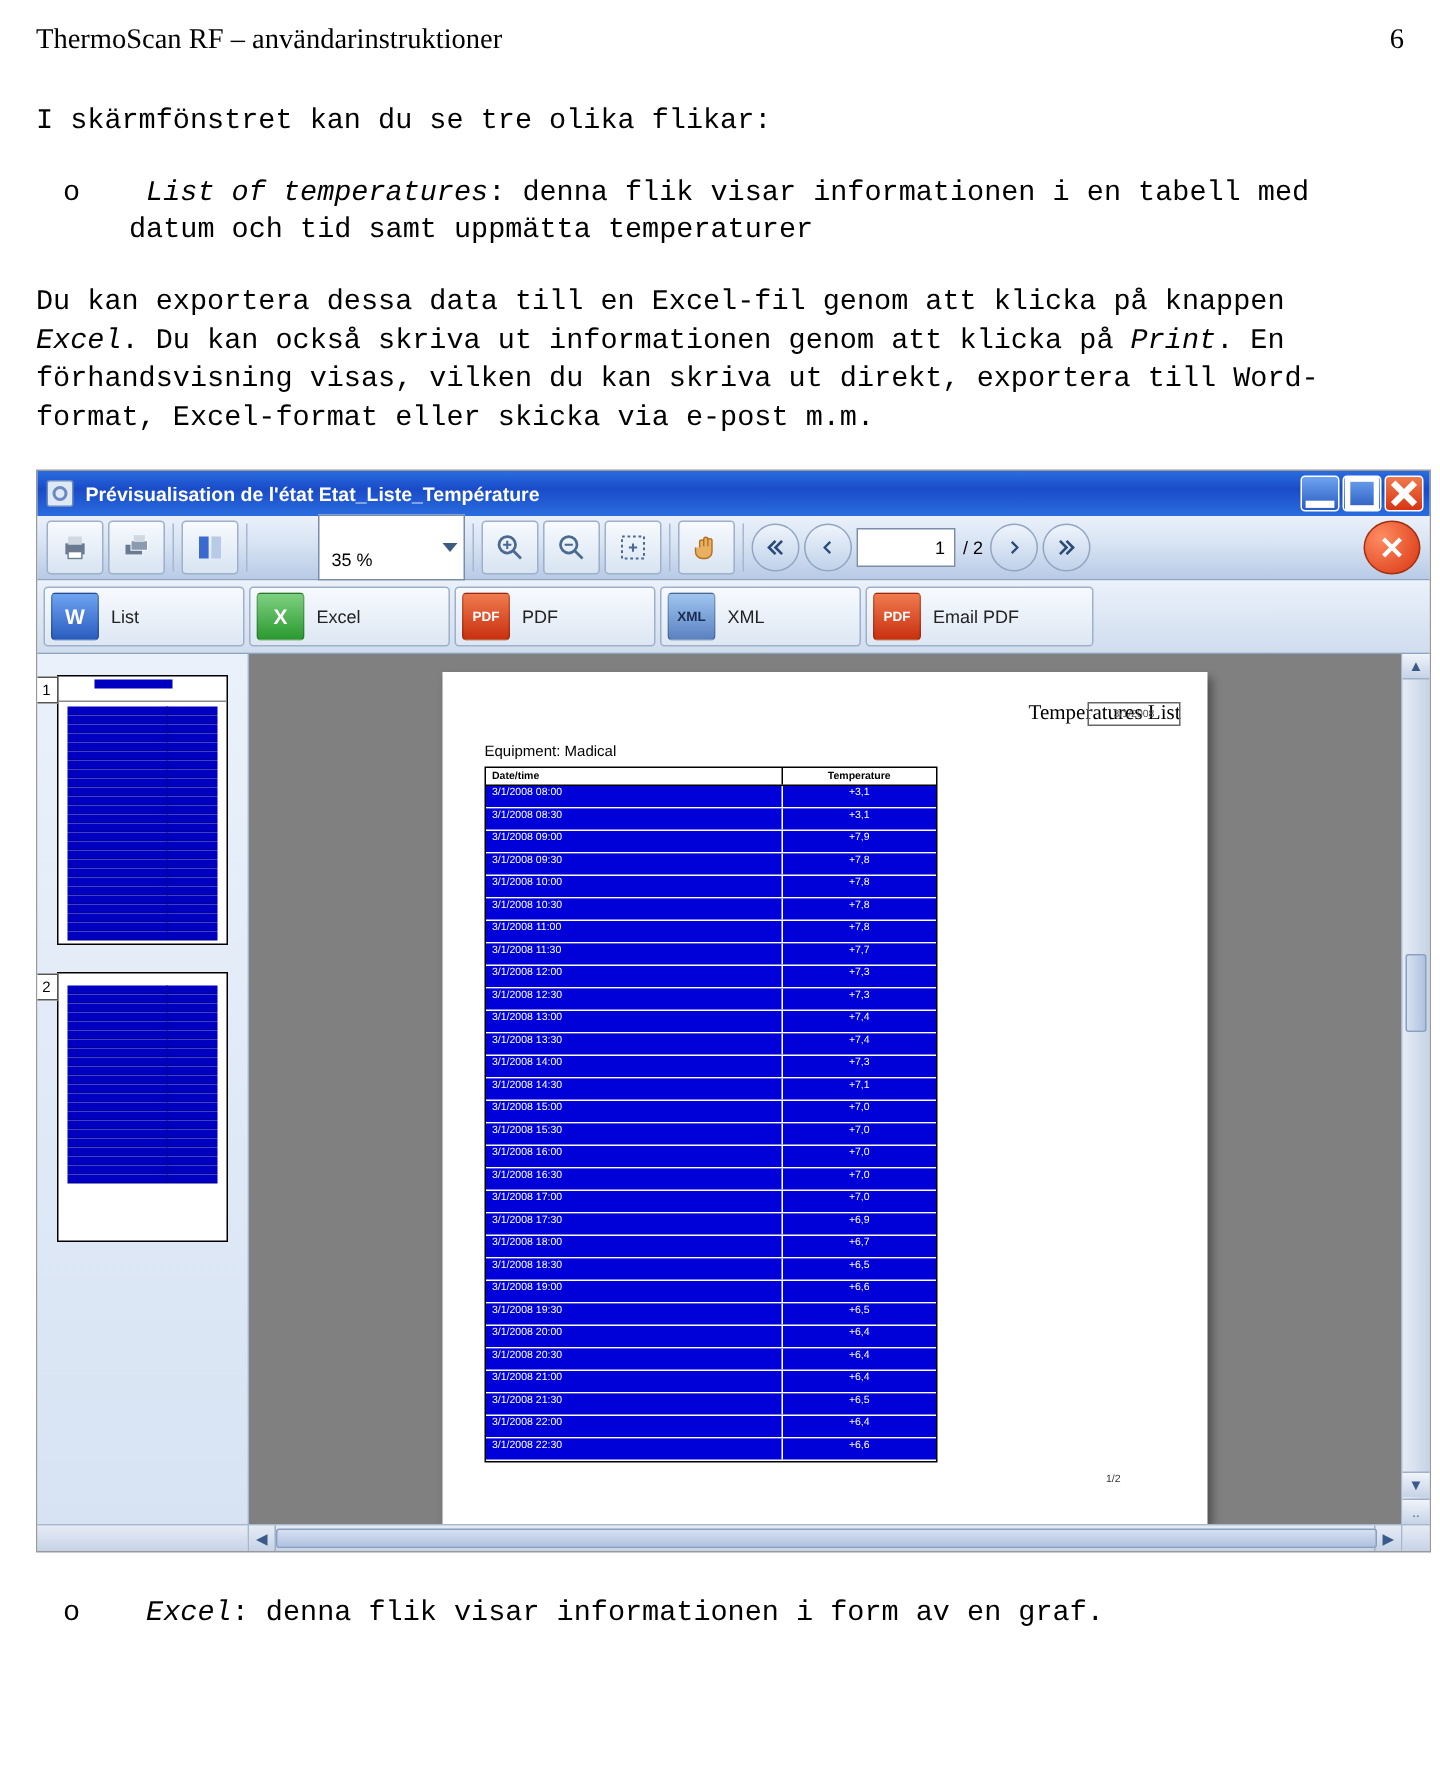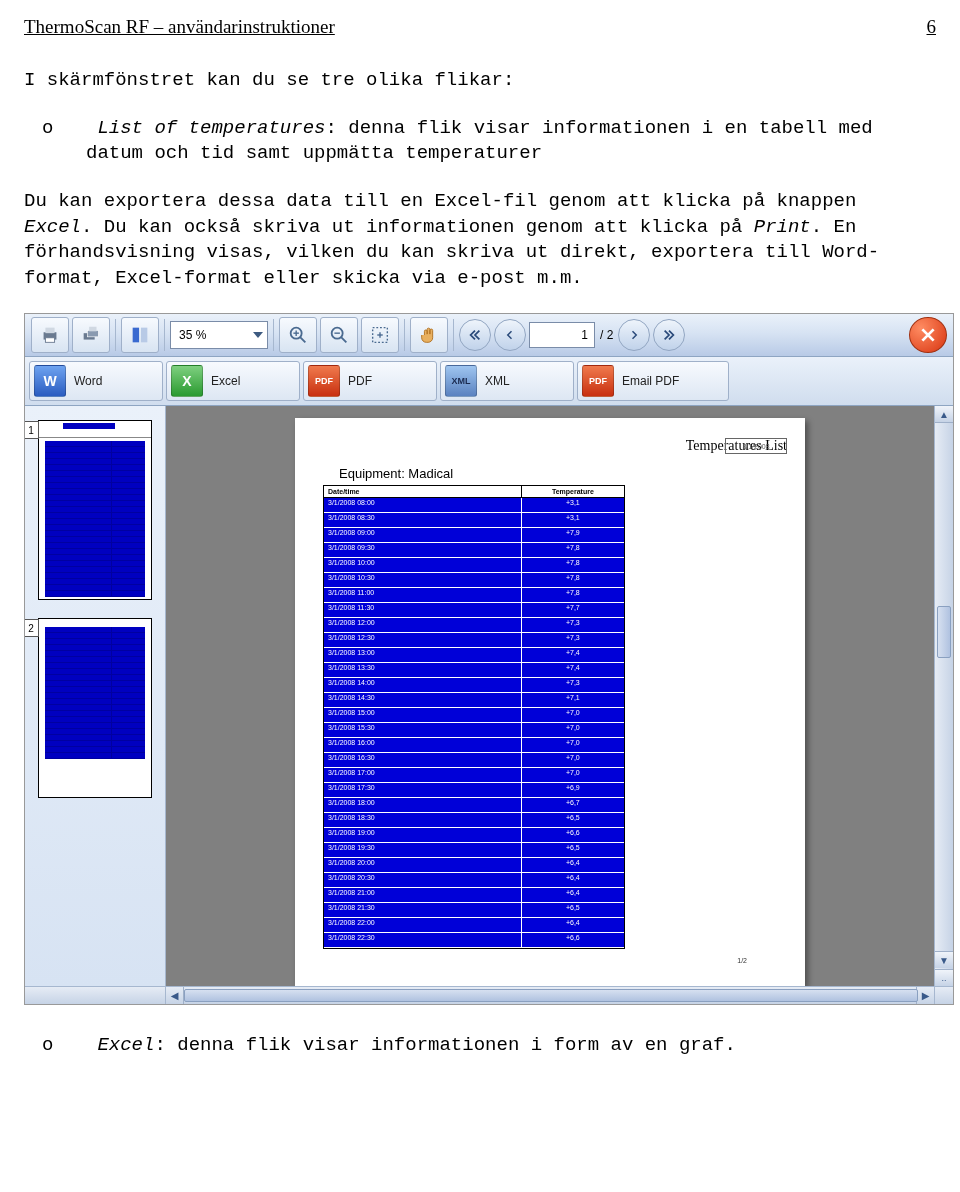--- a/index.html
+++ b/index.html
@@ -9,21 +9,20 @@
     margin: 0;
     padding: 16px 24px;
     background: #fff;
     width: 960px;
     box-sizing: border-box;
   }
   .header-row {
     display: flex;
     justify-content: space-between;
     margin-bottom: 30px;
-    text-decoration: underline;
   }
   .para {
     line-height: 1.35;
     margin: 12px 0 22px 0;
     font-family: Liberation Mono, monospace;
   }
   .bullet {
     margin-left: 62px;
     text-indent: -22px;
     margin-top: 16px;
@@ -108,24 +107,25 @@
     background: linear-gradient(to bottom, #f7fafe, #d8e4f2);
     display: flex; align-items: center; justify-content: center;
     position: relative;
   }
   .tool svg { width: 22px; height: 22px; }
   .zoom-select {
     height: 26px;
     border: 1px solid #7a8ca8;
     background: #fff;
     display: flex; align-items: center;
-    padding: 0 18px 0 8px;
+    padding: 16px 18px 0 8px;
     position: relative;
     font-size: 12px;
     min-width: 70px;
+    margin-left: 42px;
   }
   .zoom-select::after {
     content: "";
     position: absolute;
     right: 4px; top: 50%;
     width: 0; height: 0;
     border-left: 5px solid transparent;
     border-right: 5px solid transparent;
     border-top: 6px solid #3d5a80;
     transform: translateY(-50%);
@@ -278,22 +278,22 @@
   .page-title-box {
     position: absolute;
     right: 0; top: 0;
     width: 60px; height: 14px;
     border: 1px solid #666;
     font-size: 7px;
     display: flex; align-items: center; justify-content: center;
     color: #555;
   }
   .page-sub {
-    font-size: 13px;
-    margin: 2px 0 4px 26px;
+    font-size: 10px;
+    margin: 2px 0 4px 10px;
   }
   .data-table {
     margin-left: 10px;
     width: 300px;
     border: 1px solid #000;
     font-size: 7px;
   }
   .dt-head {
     display: flex;
     background: #fff;
@@ -384,20 +384,41 @@
   <span class="o">o</span>
   <span class="italic">List of temperatures</span><span>: denna flik visar informationen i en tabell med datum och tid samt uppmätta temperaturer</span>
 </div>
 
 <div class="para">
   <span>Du kan exportera dessa data till en Excel-fil genom att klicka på knappen </span><span class="italic">Excel</span><span>. Du kan också skriva ut informationen genom att klicka på </span><span class="italic">Print</span><span>. En förhandsvisning visas, vilken du kan skriva ut direkt, exportera till Word-format, Excel-format eller skicka via e-post m.m.</span>
 </div>
 
 <div class="screenshot">
 
+  <div class="tb">
+    <div class="tb-icon"></div>
+    <div class="tb-title">Prévisualisation de l'état Etat_Liste_Température</div>
+    <div class="tb-btns">
+      <div class="tb-btn tb-min">
+        <svg viewBox="0 0 10 10">
+            <rect x="1" y="7" width="8" height="2" fill="#fff"></rect>
+          </svg>
+      </div>
+      <div class="tb-btn tb-max">
+        <svg viewBox="0 0 10 10">
+            <rect x="1" y="1" width="8" height="8" fill="none" stroke="#fff" stroke-width="1.5"></rect>
+          </svg>
+      </div>
+      <div class="tb-btn tb-close">
+        <svg viewBox="0 0 10 10">
+            <path d="M2 2 L8 8 M8 2 L2 8" stroke="#fff" stroke-width="1.8"></path>
+          </svg>
+      </div>
+    </div>
+  </div>
 
   <div class="toolbar">
     <div class="tool">
       <svg viewBox="0 0 24 24">
           <rect x="5" y="9" width="14" height="8" fill="#6a7a90"></rect>
           <rect x="7" y="4" width="10" height="6" fill="#d0d8e2"></rect>
           <rect x="7" y="15" width="10" height="5" fill="#fff" stroke="#6a7a90"></rect>
         </svg>
     </div>
     <div class="tool">
@@ -478,21 +499,21 @@
     <div class="close-big">
       <svg viewBox="0 0 16 16" width="18" height="18">
           <path d="M3 3 L13 13 M13 3 L3 13" stroke="#fff" stroke-width="2.5"></path>
         </svg>
     </div>
   </div>
 
   <div class="export-bar">
     <div class="exp-btn">
       <div class="exp-icon ic-word">W</div>
-      <span class="exp-label">Word</span>
+      <span class="exp-label">List</span>
     </div>
     <div class="exp-btn">
       <div class="exp-icon ic-excel">X</div>
       <span class="exp-label">Excel</span>
     </div>
     <div class="exp-btn">
       <div class="exp-icon ic-pdf" style="font-size:9px;">PDF</div>
       <span class="exp-label">PDF</span>
     </div>
     <div class="exp-btn">

